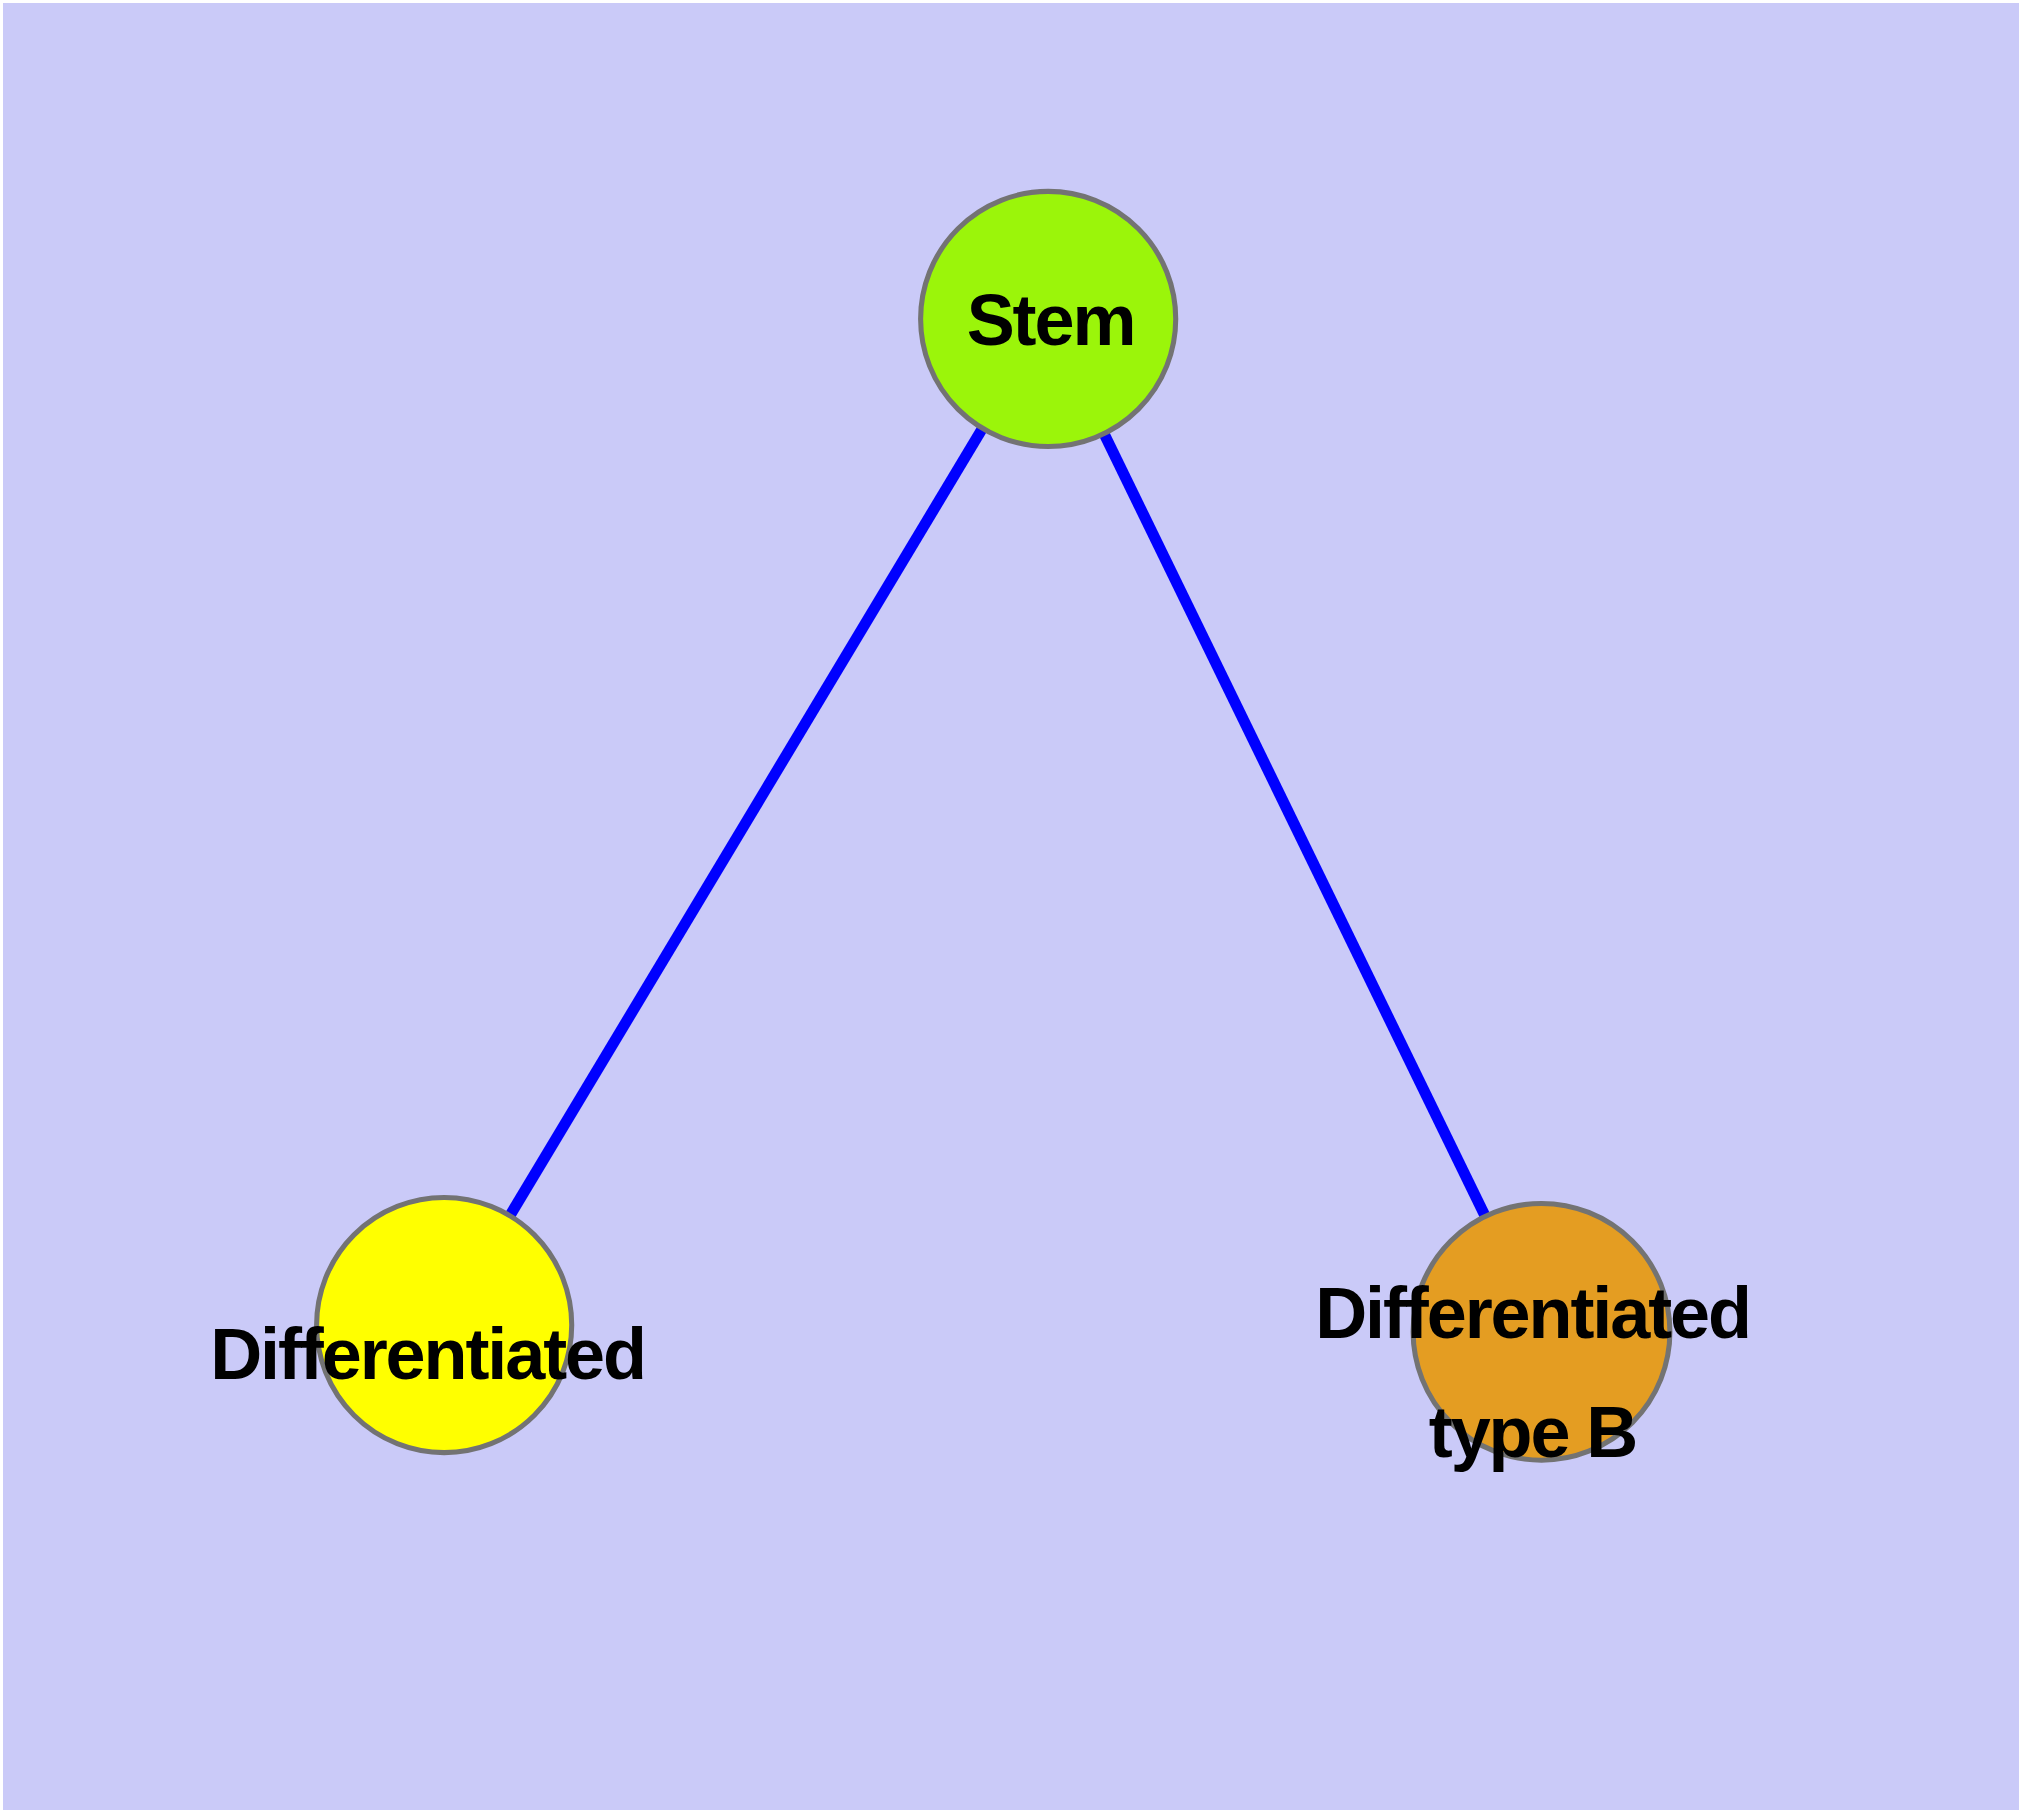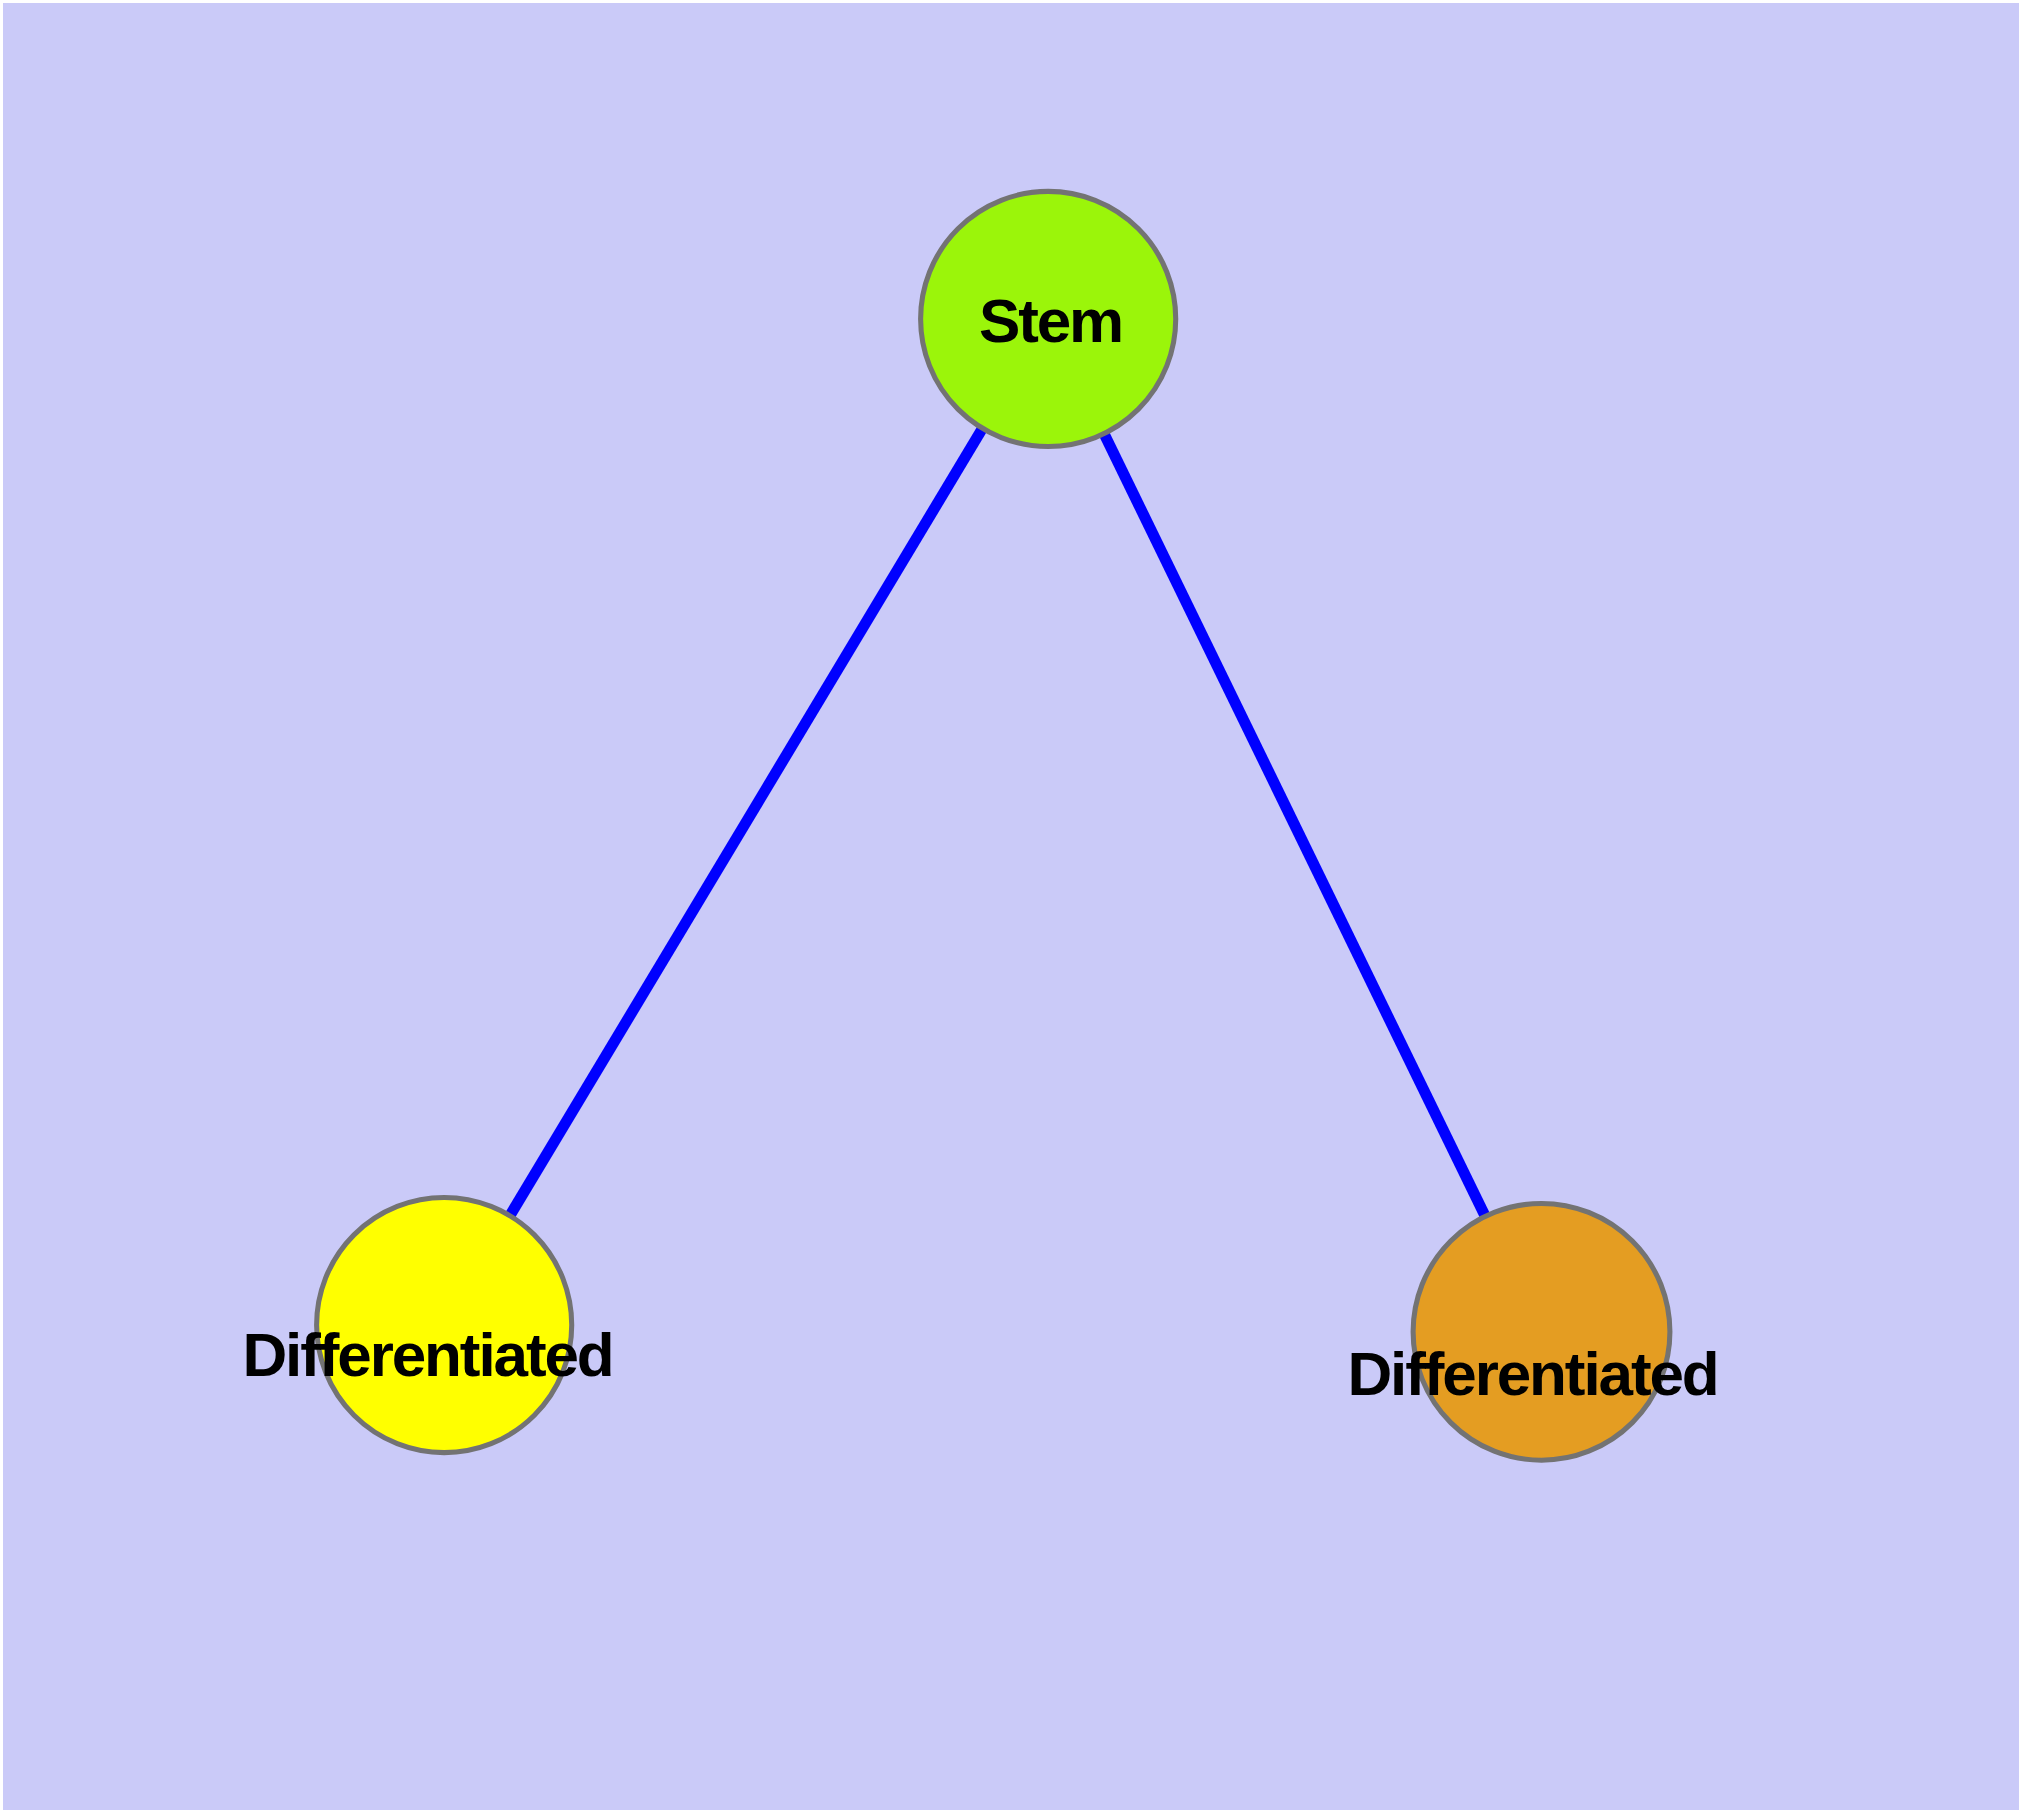--- a/index.html
+++ b/index.html
@@ -41,21 +41,21 @@
     stroke-width: 6;
   }
   .node.stem   { fill: var(--stem-fill, #9bf50a); }
   .node.type-a { fill: var(--type-a-fill, #ffff00); }
   .node.type-b { fill: var(--type-b-fill, #e49d22); }
   .label {
     position: absolute;
     transform: translate(-50%, -50%);
     color: var(--label-text, #000000);
     font-weight: bold;
-    font-size: 62px;
+    font-size: 72px;
     letter-spacing: -2.1px;
     line-height: 119px;
     text-align: center;
     white-space: nowrap;
   }
   .label .line { display: block; }
   .label-stem   { left: 1048px; top: 317px; }
   .label-type-a { left: 425px;  top: 1351px; }
   .label-type-b { left: 1530px; top: 1370px; }
 </style>
@@ -77,17 +77,18 @@
     <div class="label label-stem">
       <span class="line">Stem</span>
     </div>
 
     <div class="label label-type-a">
       <span class="line">Differentiated</span>
     </div>
 
     <div class="label label-type-b">
       <span class="line">Differentiated</span>
+      <span class="line">type B</span>
     </div>
 
   </div>
 </div>
 
 
 </body></html>

